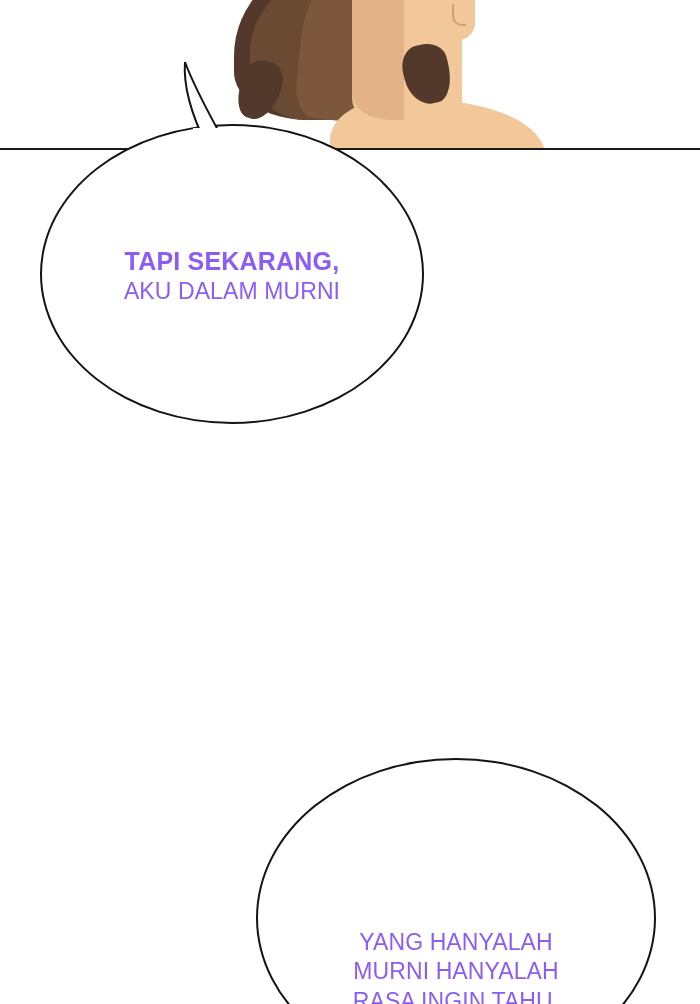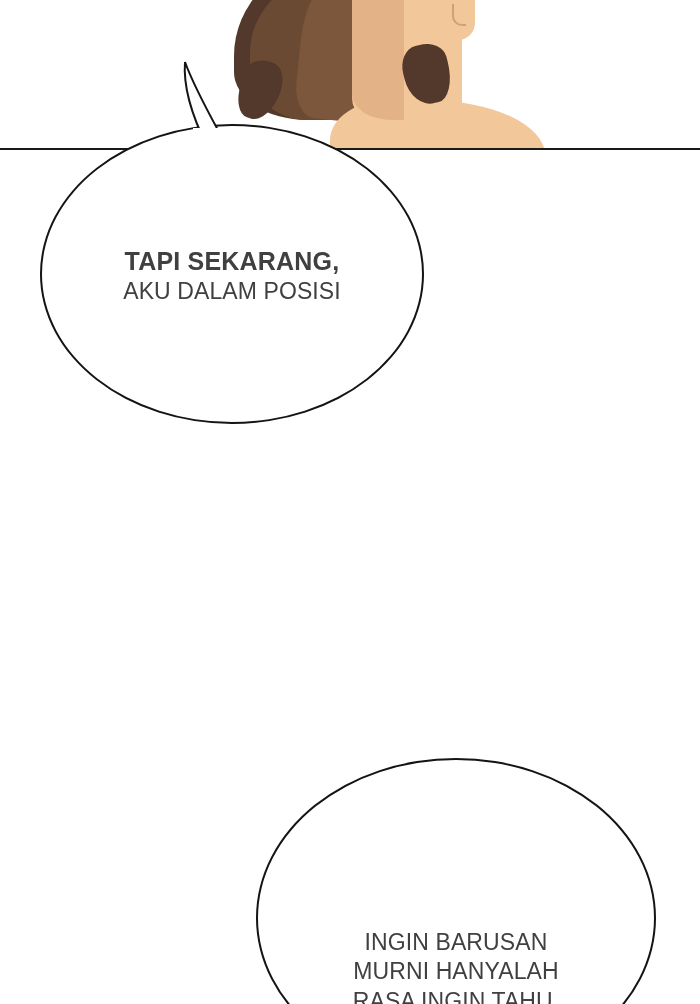--- a/index.html
+++ b/index.html
@@ -176,21 +176,21 @@
   .bubble-2 {
     left: 256px;
     top: 758px;
     width: 400px;
     height: 320px;
     z-index: 5;
   }
   .bubble-text {
     padding: 0 34px;
     line-height: 1.28;
-    color: #404040;
+    color: #8b5cf6;
   }
   .line {
     display: block;
     white-space: nowrap;
   }
   .line-strong {
     font-weight: bold;
     font-size: 25px;
     letter-spacing: 0.2px;
   }
@@ -223,25 +223,25 @@
   <div class="horizon-line"></div>
 
   <svg class="bubble-1-tail" viewBox="0 0 60 90">
     <path d="M44 88 C 30 60, 20 30, 22 4 C 30 26, 44 52, 56 74 Z" fill="#ffffff" stroke="#141414" stroke-width="2"></path>
     <rect x="30" y="70" width="28" height="20" fill="#ffffff"></rect>
   </svg>
 
   <div class="bubble bubble-1">
     <div class="bubble-text b1-text">
       <span class="line line-strong">TAPI SEKARANG,</span>
-      <span class="line line-normal">AKU DALAM POSISI</span>
+      <span class="line line-normal">AKU DALAM MURNI</span>
     </div>
   </div>
 
   <div class="bubble bubble-2">
     <div class="bubble-text b2-text">
-      <span class="line line-normal">INGIN BARUSAN</span>
+      <span class="line line-normal">YANG HANYALAH</span>
       <span class="line line-normal">MURNI HANYALAH</span>
       <span class="line line-normal">RASA INGIN TAHU.</span>
     </div>
   </div>
 
 </div>
 
 </body></html>

